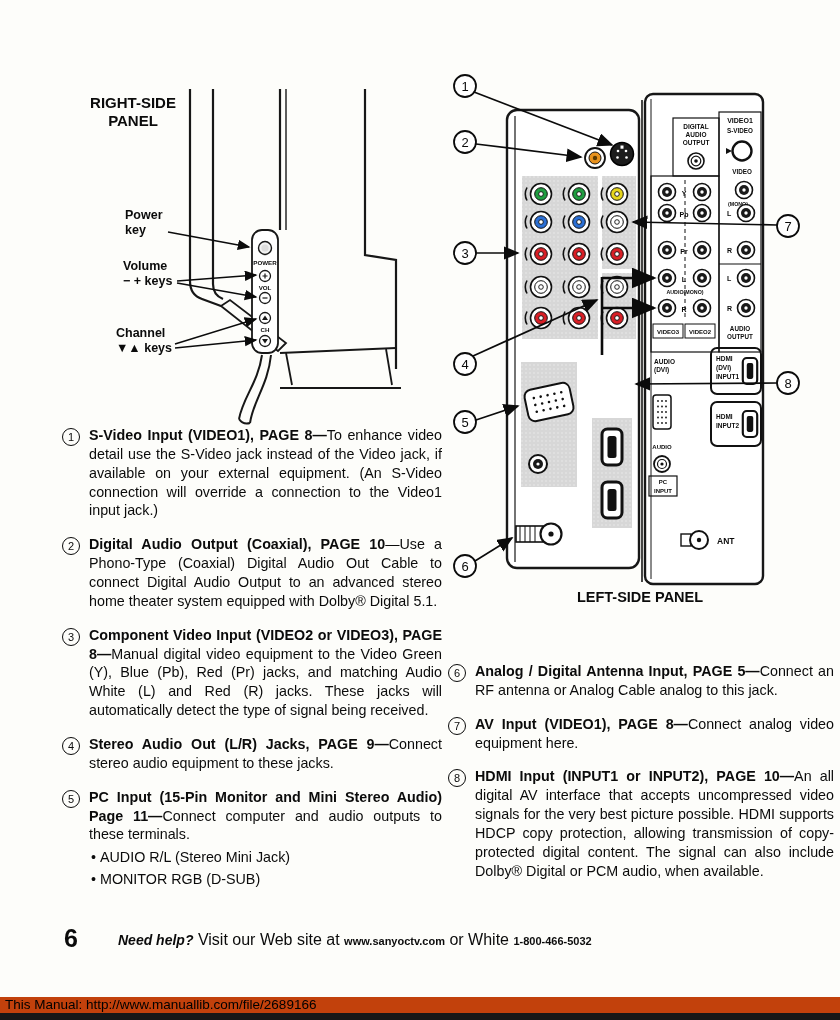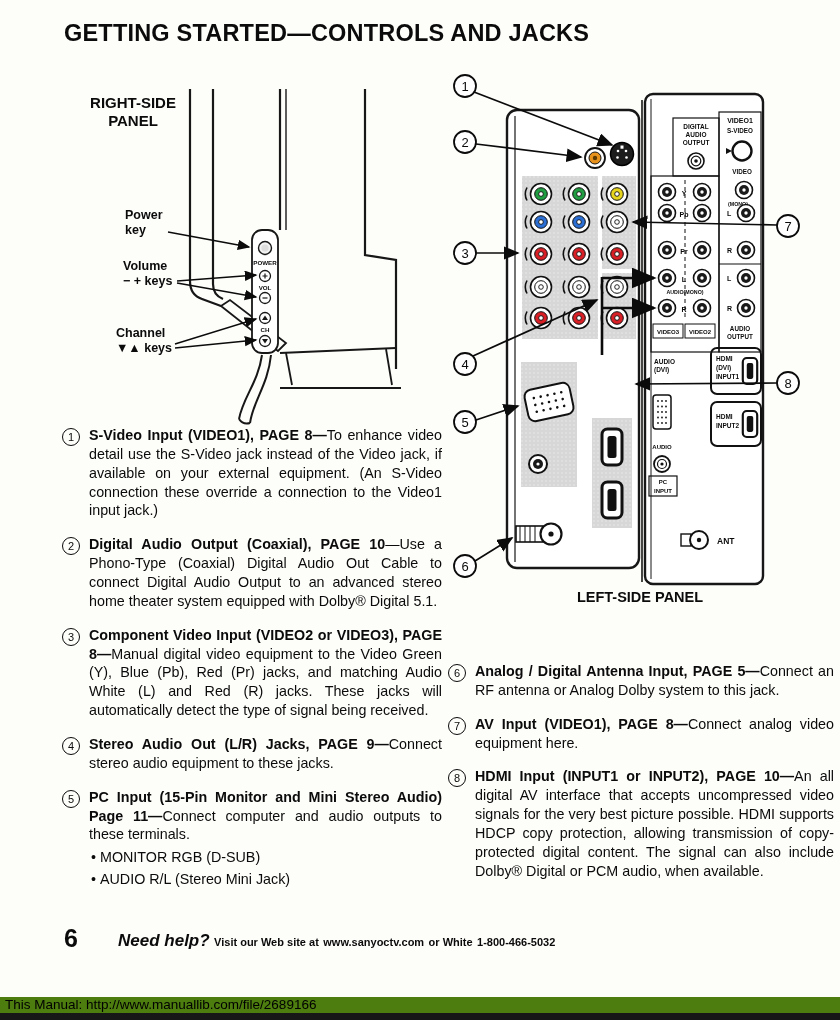--- a/index.html
+++ b/index.html
@@ -27,37 +27,36 @@
     font-size:11px; line-height:16px; text-align:center;
   }
   .item .body { margin:0; font-size:14.3px; line-height:1.32; text-align:justify; }
   .item .body b { font-weight:bold; }
   ul.bullets { margin:3px 0 0 0; padding:0 0 0 2px; list-style:none;
                font-size:14.3px; line-height:1.5; }
   ul.bullets li::before { content:"\2022\00a0"; }
 
   .page-num { position:absolute; left:64px; top:924px; font-size:25px; font-weight:bold; }
   .help-line { position:absolute; left:118px; top:931px; white-space:nowrap; }
-  .help-line .h-italic { font-style:italic; font-weight:bold; font-size:17px; }
-  .help-line .h-small  { font-weight:bold; font-size:11px; }
+  .help-line .h-italic { font-style:italic; font-weight:bold; font-size:14px; }
+  .help-line .h-small  { font-weight:normal; font-size:16px; }
   .help-line .h-big    { font-weight:bold; font-size:11px; }
 
   .manual-bar {
     position:absolute; left:0; top:997px; width:100%; height:16px;
-    background:#4d7c0f; color:#000; font-size:13.5px; line-height:16px;
+    background:#c2410c; color:#000; font-size:13.5px; line-height:16px;
     padding-left:5px; box-sizing:border-box;
   }
   .black-bar { position:absolute; left:0; top:1013px; width:100%; height:7px; background:#171717; }
 </style>
 </head>
 <body>
 
 <div class="page">
 
-  <h1 class="page-title">GETTING STARTED—CONTROLS AND JACKS</h1>
 
   <svg class="fig-right-side" width="350" height="345" viewBox="0 0 350 345">
     <defs>
       <marker id="ah" markerWidth="9" markerHeight="8" refX="7.5" refY="3.5" orient="auto">
         <path d="M0,0 L8.5,3.5 L0,7 Z" fill="#0b0b0b"></path>
       </marker>
     </defs>
 
     <text x="78" y="23" font-size="15" font-weight="bold" text-anchor="middle">RIGHT-SIDE</text>
     <text x="78" y="41" font-size="15" font-weight="bold" text-anchor="middle">PANEL</text>
@@ -399,50 +398,50 @@
       <text x="343" y="315.5" font-size="13" text-anchor="middle">8</text>
       <line x1="332" y1="311" x2="191" y2="312" stroke="#0b0b0b" stroke-width="1.7" marker-end="url(#ah2)"></line>
     </g>
 
     <text x="195" y="530" font-size="14.5" font-weight="bold" text-anchor="middle">LEFT-SIDE PANEL</text>
   </svg>
 
   <div class="col col-left">
     <div class="item">
       <span class="num">1</span>
-      <p class="body"><b>S-Video Input (VIDEO1), PAGE 8—</b><span>To enhance video detail use the S-Video jack instead of the Video jack, if available on your external equipment. (An S-Video connection these override a connection to the Video1 input jack.)</span></p>
+      <p class="body"><b>S-Video Input (VIDEO1), PAGE 8—</b><span>To enhance video detail use the S-Video jack instead of the Video jack, if available on your external equipment. (An S-Video connection will override a connection to the Video1 input jack.)</span></p>
     </div>
     <div class="item">
       <span class="num">2</span>
       <p class="body"><b>Digital Audio Output (Coaxial), PAGE 10</b><span>—Use a Phono-Type (Coaxial) Digital Audio Out Cable to connect Digital Audio Output to an advanced stereo home theater system equipped with Dolby® Digital 5.1.</span></p>
     </div>
     <div class="item">
       <span class="num">3</span>
       <p class="body"><b>Component Video Input (VIDEO2 or VIDEO3), PAGE 8—</b><span>Manual digital video equipment to the Video Green (Y), Blue (Pb), Red (Pr) jacks, and matching Audio White (L) and Red (R) jacks. These jacks will automatically detect the type of signal being received.</span></p>
     </div>
     <div class="item">
       <span class="num">4</span>
       <p class="body"><b>Stereo Audio Out (L/R) Jacks, PAGE 9—</b><span>Connect stereo audio equipment to these jacks.</span></p>
     </div>
     <div class="item">
       <span class="num">5</span>
       <div>
         <p class="body"><b>PC Input (15-Pin Monitor and Mini Stereo Audio) Page 11—</b><span>Connect computer and audio outputs to these terminals.</span></p>
         <ul class="bullets">
+          <li><span>AUDIO R/L (Stereo Mini Jack)</span></li>
           <li><span>MONITOR RGB (D-SUB)</span></li>
-          <li><span>AUDIO R/L (Stereo Mini Jack)</span></li>
         </ul>
       </div>
     </div>
   </div>
 
   <div class="col col-right">
     <div class="item">
       <span class="num">6</span>
-      <p class="body"><b>Analog / Digital Antenna Input, PAGE 5—</b><span>Connect an RF antenna or Analog Dolby system to this jack.</span></p>
+      <p class="body"><b>Analog / Digital Antenna Input, PAGE 5—</b><span>Connect an RF antenna or Analog Cable analog to this jack.</span></p>
     </div>
     <div class="item">
       <span class="num">7</span>
       <p class="body"><b>AV Input (VIDEO1), PAGE 8—</b><span>Connect analog video equipment here.</span></p>
     </div>
     <div class="item">
       <span class="num">8</span>
       <p class="body"><b>HDMI Input (INPUT1 or INPUT2), PAGE 10—</b><span>An all digital AV interface that accepts uncompressed video signals for the very best picture possible. HDMI supports HDCP copy protection, allowing transmission of copy-protected digital content. The signal can also include Dolby® Digital or PCM audio, when available.</span></p>
     </div>
   </div>

